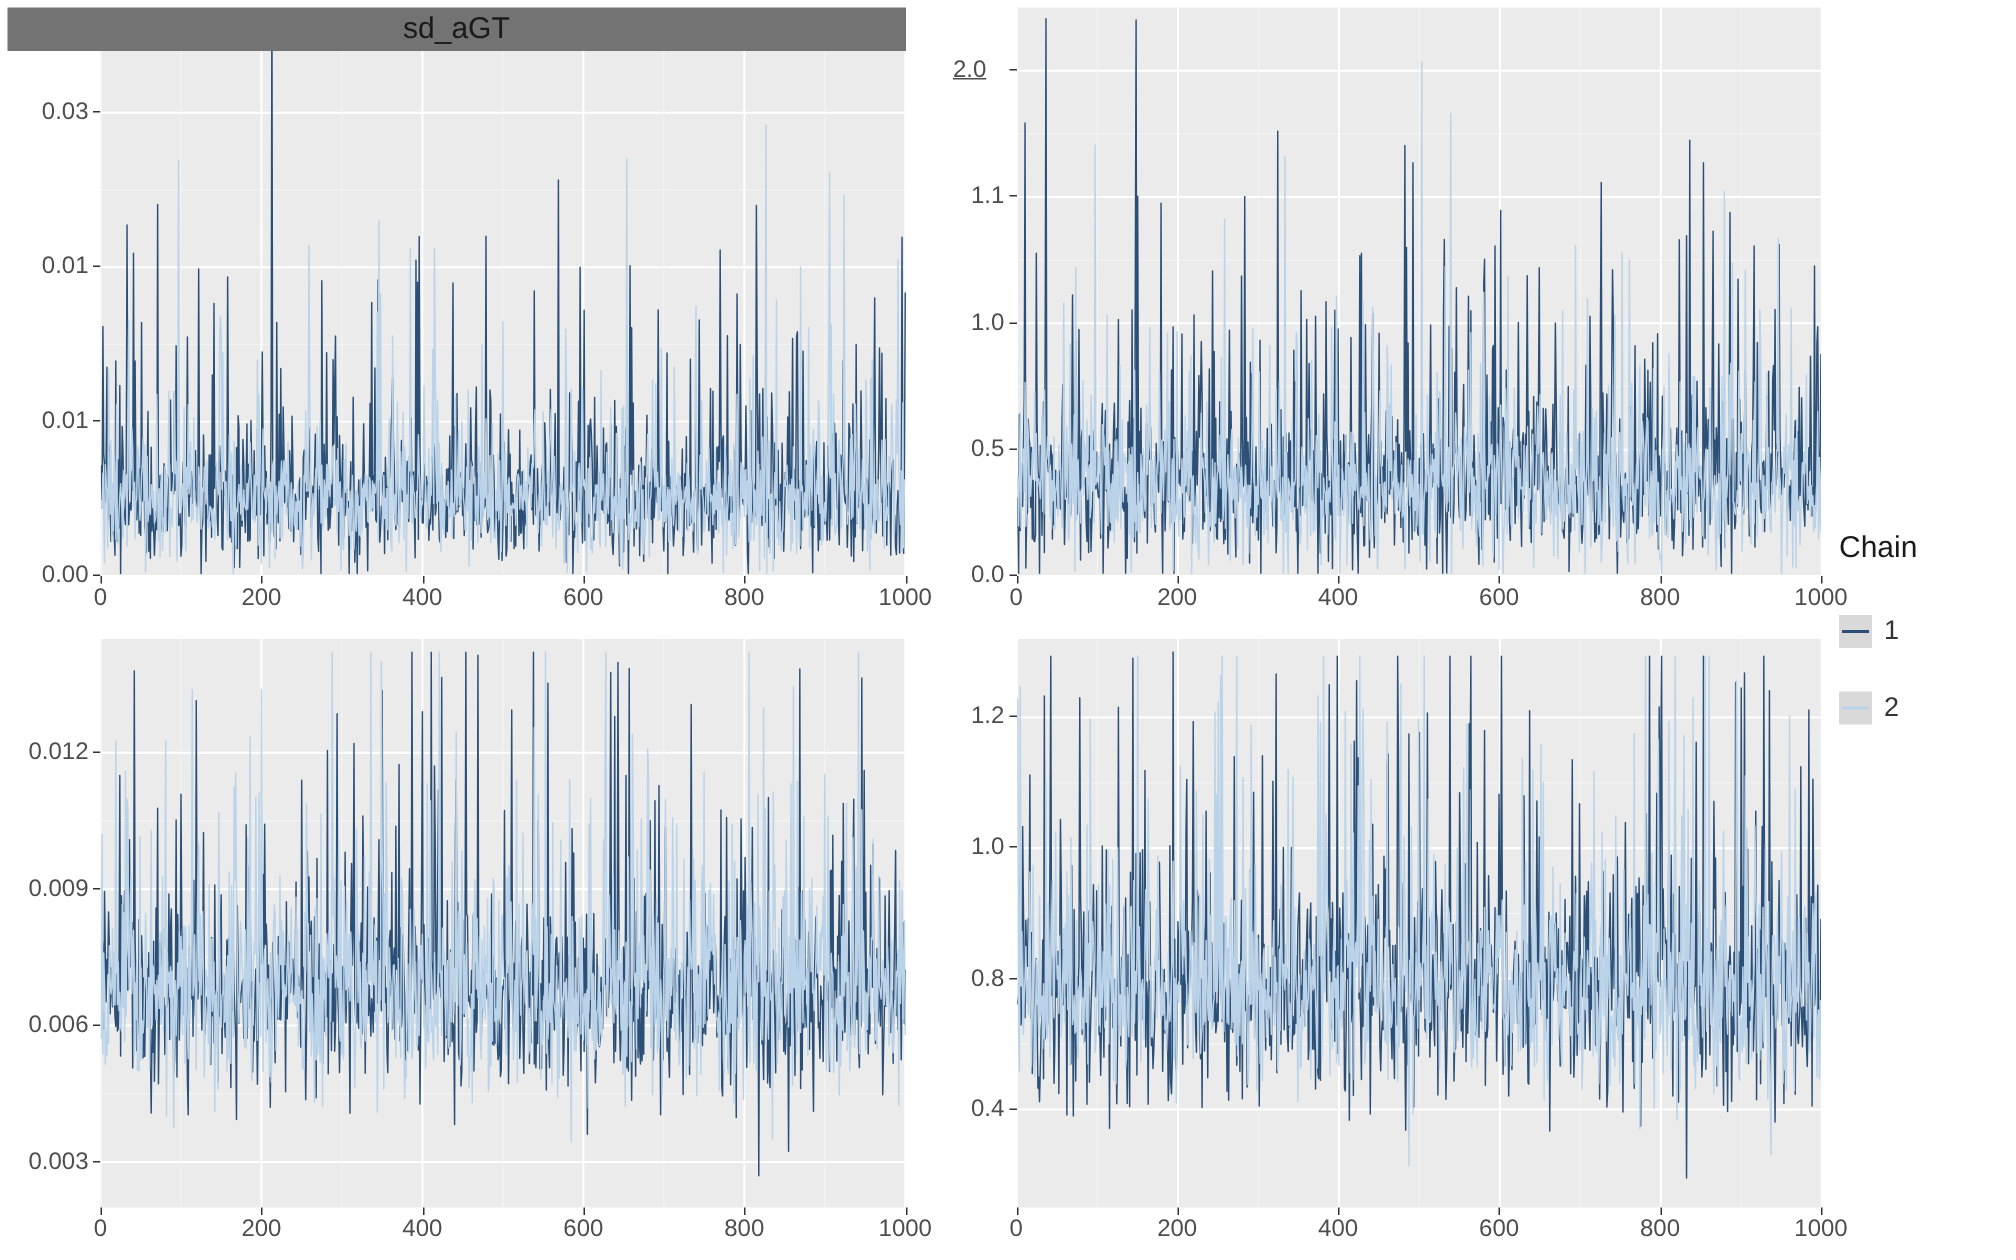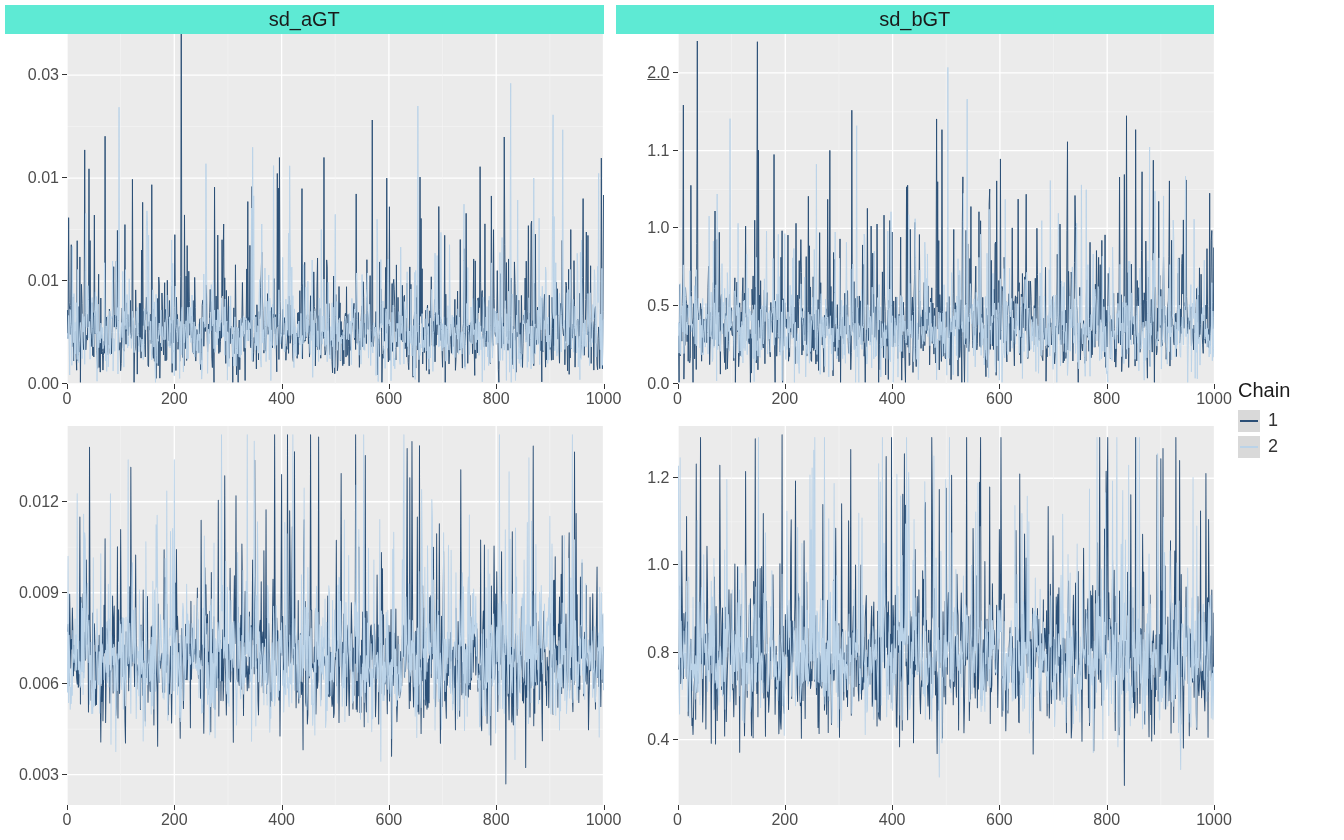--- a/index.html
+++ b/index.html
@@ -22,21 +22,22 @@
     grid-template-columns: 1fr 1fr;
     grid-template-rows: 1fr 1fr;
     gap: 12px 12px;
     flex: 1;
   }
   .legend {
     width: 120px;
     display: flex;
     flex-direction: column;
     justify-content: center;
-    padding-left: 24px;
+    padding-left: 12px;
+    gap: 25px;
   }
   .legend-title {
     font-size: 20px;
     color: #1a1a1a;
     margin-bottom: 8px;
   }
   .legend-item {
     display: flex;
     align-items: center;
     gap: 8px;
@@ -54,21 +55,21 @@
   }
   .legend-line {
     width: 18px;
     height: 2px;
   }
   .panel {
     display: flex;
     flex-direction: column;
   }
   .facet-strip {
-    background: #5eead4;
+    background: #737373;
     text-align: center;
     font-size: 20px;
     color: #1a1a1a;
     padding: 3px 0;
   }
   .panel-row {
     display: flex;
     flex: 1;
   }
   .y-axis {
@@ -201,33 +202,32 @@
               <div class="x-tick" style="left: 80%;">800</div>
               <div class="x-tick-mark" style="left: 80%;"></div>
               <div class="x-tick" style="left: 100%;">1000</div>
               <div class="x-tick-mark" style="left: 100%;"></div>
             </div>
         </div>
       </div>
     </div>
 
     <div class="panel">
-      <div class="facet-strip">sd_bGT</div>
       <div class="panel-row">
         <div class="y-axis" id="yaxis-1" style="padding-bottom: 0px; display: flex; flex-direction: column;">
             <div style="position: relative; flex: 1 1 0%;">
               <div class="y-tick" style="bottom: 0%; right: 8px;">0.0</div>
               <div class="y-tick-mark" style="bottom: 0%;"></div>
               <div class="y-tick" style="bottom: 22.2222%; right: 8px;">0.5</div>
               <div class="y-tick-mark" style="bottom: 22.2222%;"></div>
               <div class="y-tick" style="bottom: 44.4444%; right: 8px;">1.0</div>
               <div class="y-tick-mark" style="bottom: 44.4444%;"></div>
               <div class="y-tick" style="bottom: 66.6667%; right: 8px;">1.1</div>
               <div class="y-tick-mark" style="bottom: 66.6667%;"></div>
-              <div class="y-tick" style="bottom: 88.8889%; right: 8px; text-decoration: underline;">2.0</div>
+              <div class="y-tick" style="bottom: 88.8889%; right: 20px; text-decoration: underline;">2.0</div>
               <div class="y-tick-mark" style="bottom: 88.8889%;"></div>
             </div>
             <div style="height: 30px;"></div>
           </div>
         <div class="plot-col">
           <div class="plot-area" id="plot-1">
               <svg viewBox="0 0 500 330" preserveAspectRatio="none">
                 <line class="grid-line-minor" x1="0" x2="500" y1="293.3333333333333" y2="293.3333333333333"></line>
                 <line class="grid-line-minor" x1="0" x2="500" y1="220" y2="220"></line>
                 <line class="grid-line-minor" x1="0" x2="500" y1="146.66666666666666" y2="146.66666666666666"></line>

